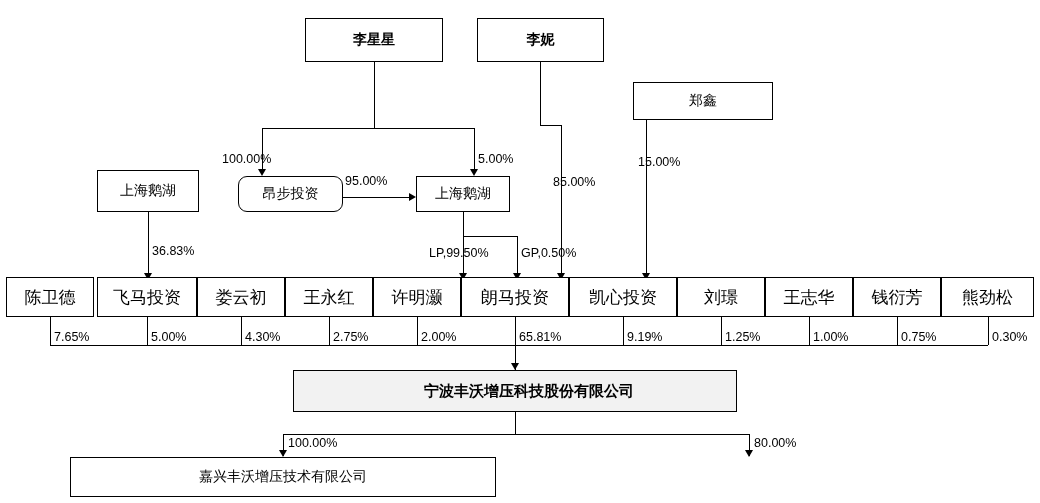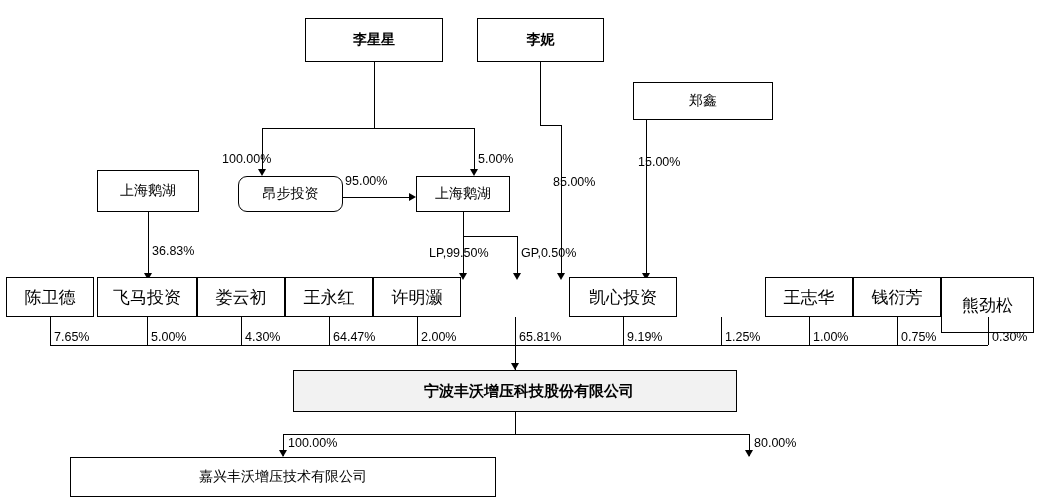--- a/index.html
+++ b/index.html
@@ -150,49 +150,55 @@
   </div>
   <div class="node small" style="left:197px; top:277px; width:88px; height:40px;">
     <span>娄云初</span>
   </div>
   <div class="node small" style="left:285px; top:277px; width:88px; height:40px;">
     <span>王永红</span>
   </div>
   <div class="node small" style="left:373px; top:277px; width:88px; height:40px;">
     <span>许明灏</span>
   </div>
+  <div class="node small" style="left:461px; top:277px; width:108px; height:40px;">
+    <span>朗马投资</span>
+  </div>
   <div class="node small" style="left:569px; top:277px; width:108px; height:40px;">
     <span>凯心投资</span>
   </div>
+  <div class="node small" style="left:677px; top:277px; width:88px; height:40px;">
+    <span>刘璟</span>
+  </div>
   <div class="node small" style="left:765px; top:277px; width:88px; height:40px;">
     <span>王志华</span>
   </div>
   <div class="node small" style="left:853px; top:277px; width:88px; height:40px;">
     <span>钱衍芳</span>
   </div>
-  <div class="node small" style="left:941px; top:277px; width:93px; height:56px;font-family:Liberation Mono, monospace;">
+  <div class="node small" style="left:941px; top:277px; width:93px; height:40px;font-family:Liberation Mono, monospace;">
     <span>熊劲松</span>
   </div>
 
   <div class="vline" style="left:50px; top:317px; height:28px;"></div>
   <div class="vline" style="left:147px; top:317px; height:28px;"></div>
   <div class="vline" style="left:241px; top:317px; height:28px;"></div>
   <div class="vline" style="left:329px; top:317px; height:28px;"></div>
   <div class="vline" style="left:417px; top:317px; height:28px;"></div>
   <div class="vline" style="left:515px; top:317px; height:28px;"></div>
   <div class="vline" style="left:623px; top:317px; height:28px;"></div>
   <div class="vline" style="left:721px; top:317px; height:28px;"></div>
   <div class="vline" style="left:809px; top:317px; height:28px;"></div>
   <div class="vline" style="left:897px; top:317px; height:28px;"></div>
   <div class="vline" style="left:988px; top:317px; height:28px;"></div>
 
   <div class="label" style="left:54px; top:330px;">7.65%</div>
   <div class="label" style="left:151px; top:330px;">5.00%</div>
   <div class="label" style="left:245px; top:330px;">4.30%</div>
-  <div class="label" style="left:333px; top:330px;">64.47%</div>
+  <div class="label" style="left:333px; top:330px;">2.75%</div>
   <div class="label" style="left:421px; top:330px;">2.00%</div>
   <div class="label" style="left:519px; top:330px;">65.81%</div>
   <div class="label" style="left:627px; top:330px;">9.19%</div>
   <div class="label" style="left:725px; top:330px;">1.25%</div>
   <div class="label" style="left:813px; top:330px;">1.00%</div>
   <div class="label" style="left:901px; top:330px;">0.75%</div>
   <div class="label" style="left:992px; top:330px;">0.30%</div>
 
   <div class="hline" style="left:50px; top:345px; width:938px;"></div>
 

